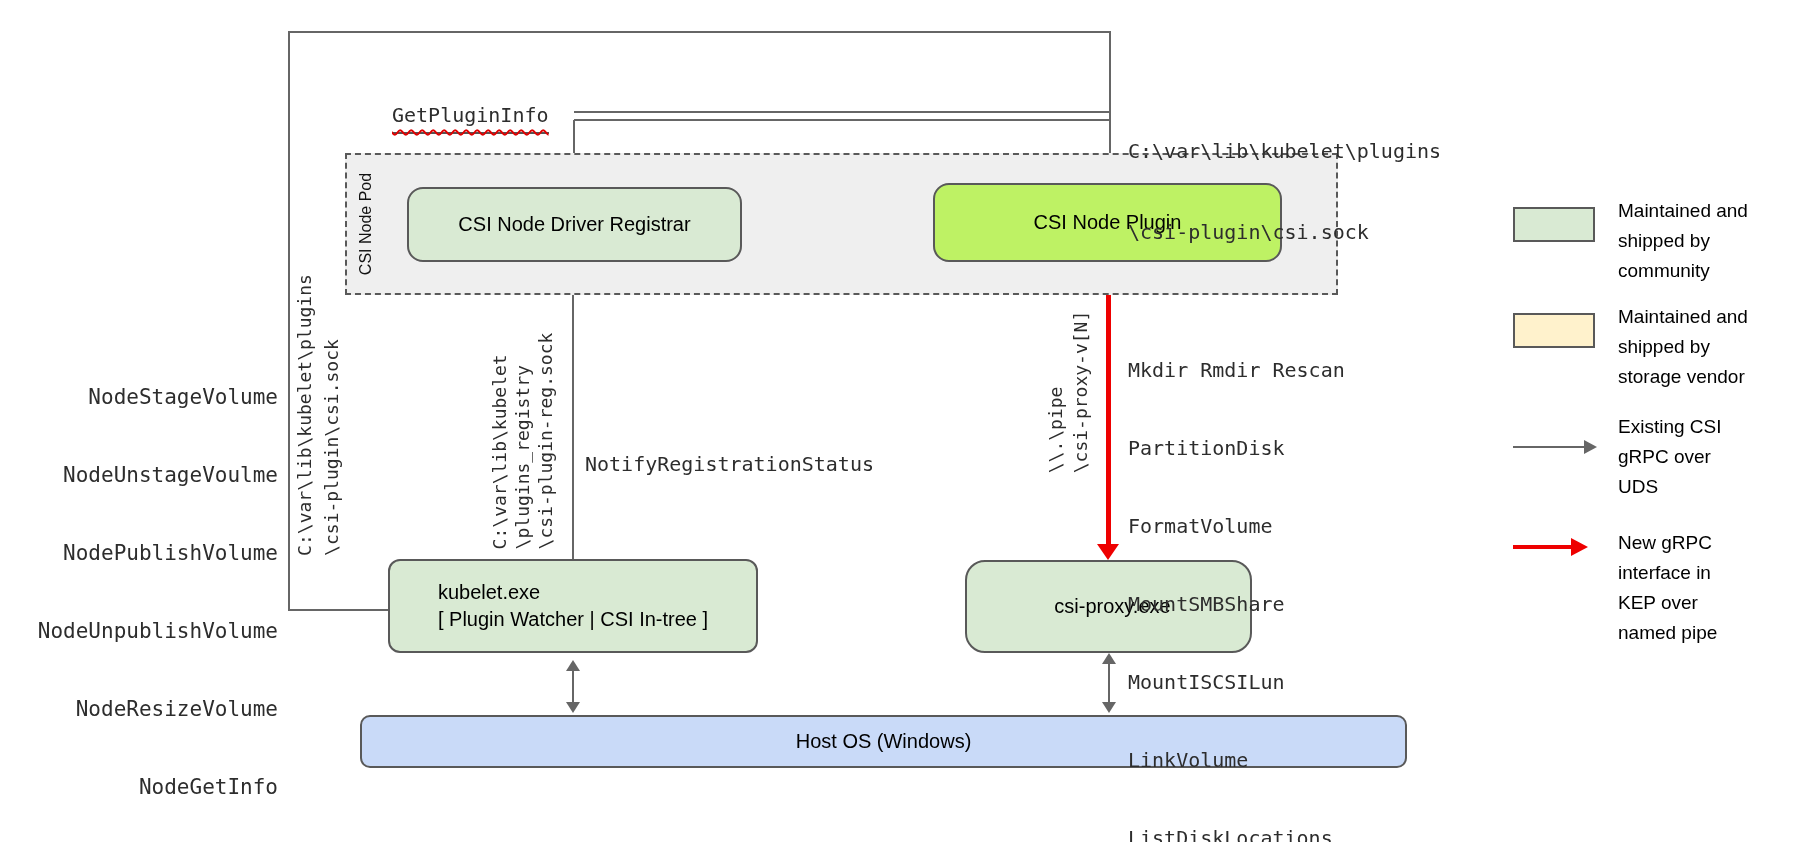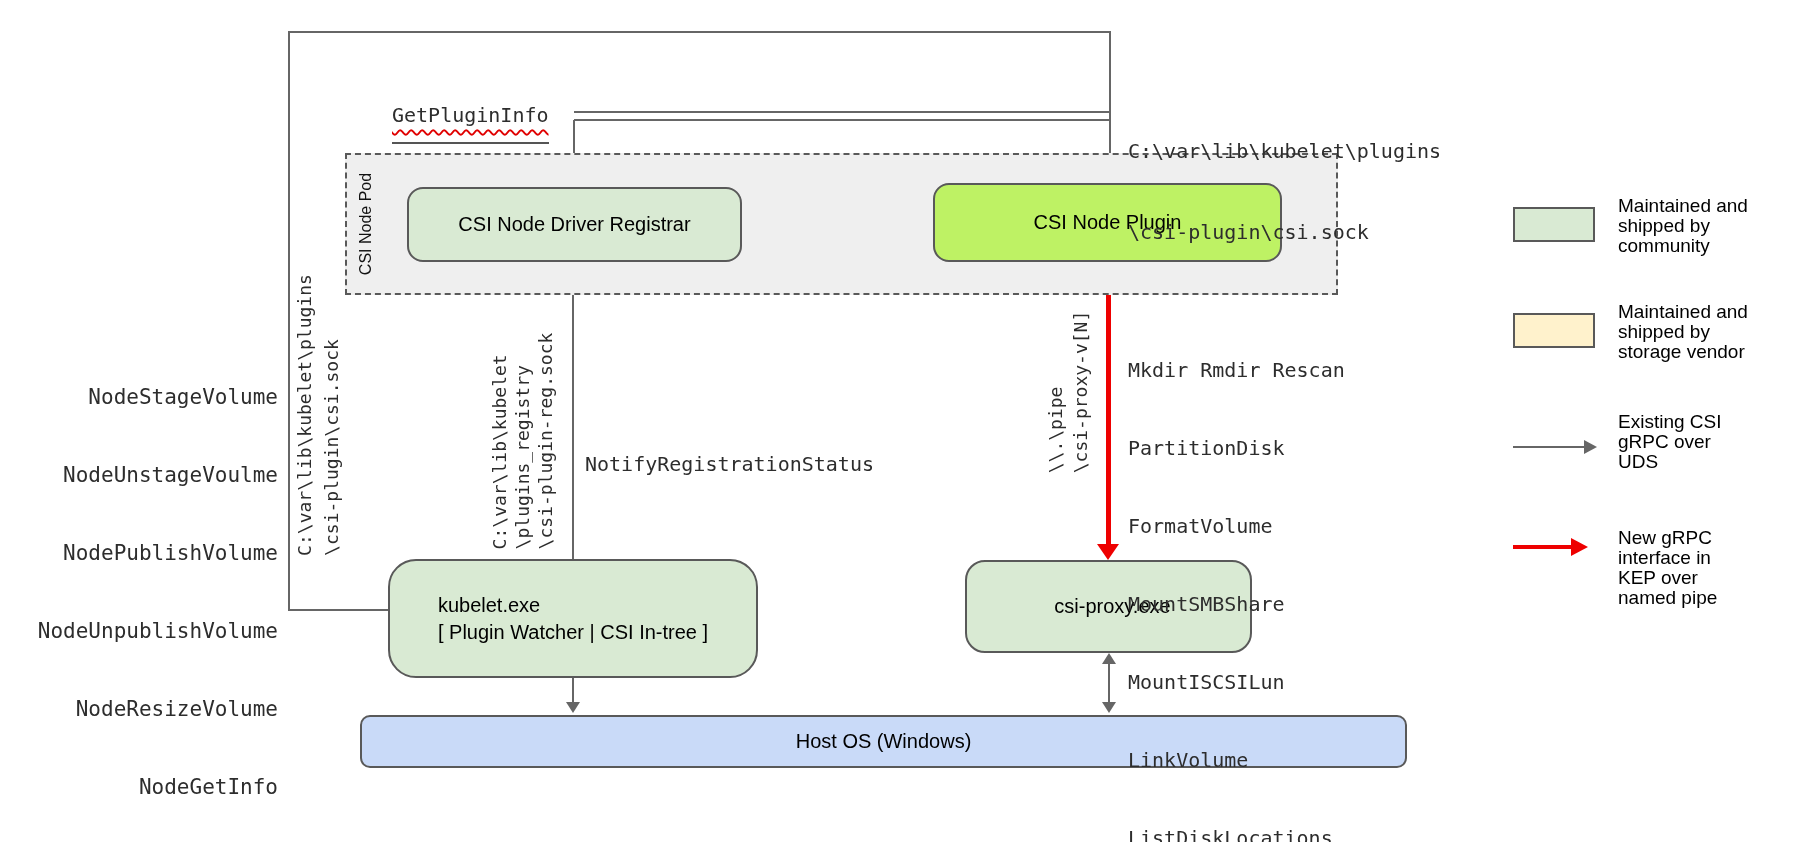--- a/index.html
+++ b/index.html
@@ -28,25 +28,25 @@
   
   .mono{position:absolute;font-family:"DejaVu Sans Mono","Liberation Mono",monospace;
         font-size:20px;line-height:26px;color:#2d2d2d;white-space:pre;}
   .mono-right{text-align:right;}
   
   .rot{position:absolute;transform:translate(-50%,-50%) rotate(-90deg);white-space:nowrap;
        font-family:"DejaVu Sans Mono","Liberation Mono",monospace;font-size:18px;line-height:27px;color:#2d2d2d;}
   .rot-registry{line-height:23px;}
   .rot-pipe{line-height:25px;}
   .rot-sans{font-family:"Liberation Sans",sans-serif;font-size:16px;color:#111;line-height:18px;}
-  .gpi-wrap{border-bottom:2px solid #555;padding-bottom:15px;text-align:right;}
+  .gpi-wrap{border-bottom:2px solid #555;padding-bottom:5px;text-align:right;}
   .gpi-text{text-decoration:underline wavy #e00000 2px;text-underline-offset:7px;}
   
   .legend-swatch{position:absolute;width:82px;height:35px;border:2px solid #595959;box-sizing:border-box;}
-  .legend-text{position:absolute;font-size:19px;line-height:20px;color:#000;white-space:pre-line;}
+  .legend-text{position:absolute;font-size:19px;line-height:30px;color:#000;white-space:pre-line;}
 </style>
 </head>
 <body>
 
 <div id="canvas">
 
   <div class="vline" style="left:288px;top:31px;height:579px;"></div>
   <div class="hline" style="left:288px;top:609px;width:102px;"></div>
   <div class="hline" style="left:288px;top:31px;width:823px;"></div>
 
@@ -71,21 +71,21 @@
   <div class="arr arr-up-sm" style="left:1102px;top:653px;"></div>
   <div class="arr arr-down-sm" style="left:1102px;top:702px;"></div>
 
   <div class="pod" style="left:345px;top:153px;width:993px;height:142px;"></div>
   <div class="rot rot-sans" style="left:366px;top:224px;">CSI Node Pod</div>
 
   <div class="node-box green" style="left:407px;top:187px;width:335px;height:75px;border-radius:16px;">CSI Node Driver Registrar</div>
 
   <div class="node-box yellow" style="left:933px;top:183px;width:349px;height:79px;border-radius:16px;">CSI Node Plugin</div>
 
-  <div class="node-box green" style="left:388px;top:559px;width:370px;height:119px;border-radius:28px;">kubelet.exe
+  <div class="node-box green" style="left:388px;top:559px;width:370px;height:94px;border-radius:12px;">kubelet.exe
 [ Plugin Watcher | CSI In-tree ]</div>
 
   <div class="node-box green" style="left:965px;top:560px;width:287px;height:93px;border-radius:20px;padding-left:8px;">csi-proxy.exe</div>
 
   <div class="node-box blue" style="left:360px;top:715px;width:1047px;height:53px;border-radius:10px;">Host OS (Windows)</div>
 
   <div class="mono" style="left:392px;top:102px;"><span class="gpi-wrap"><span class="gpi-text">GetPluginInfo</span></span></div>
 
   <div class="mono" style="left:1128px;top:84px;line-height:27px;">
     <div>C:\var\lib\kubelet\plugins</div>

